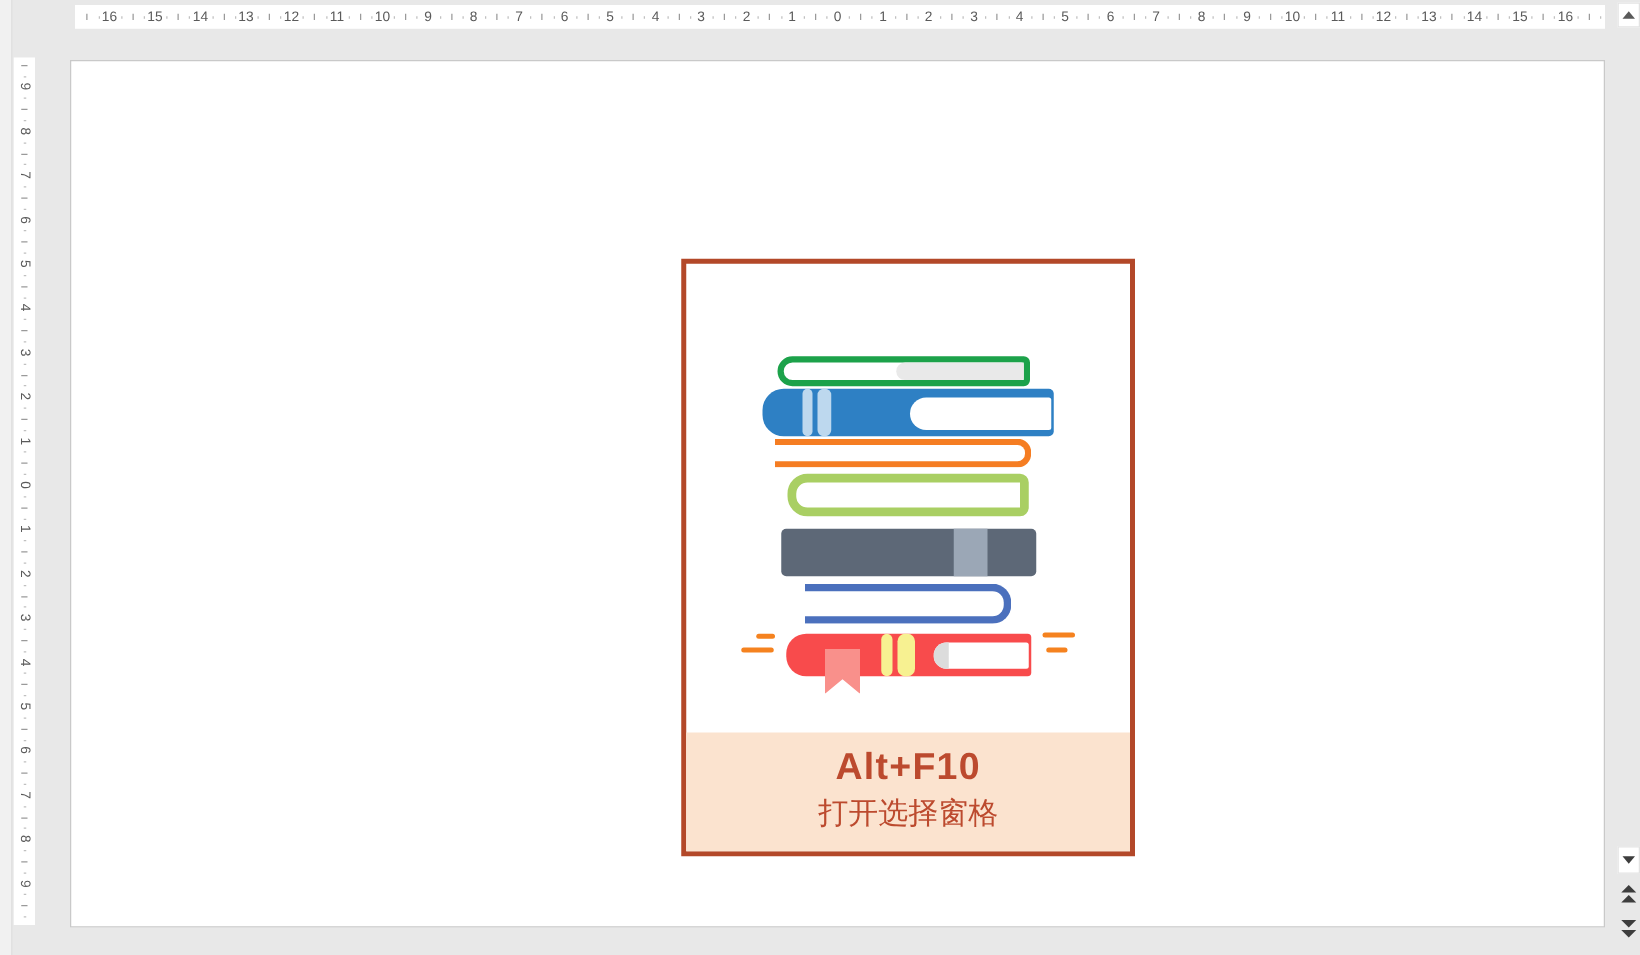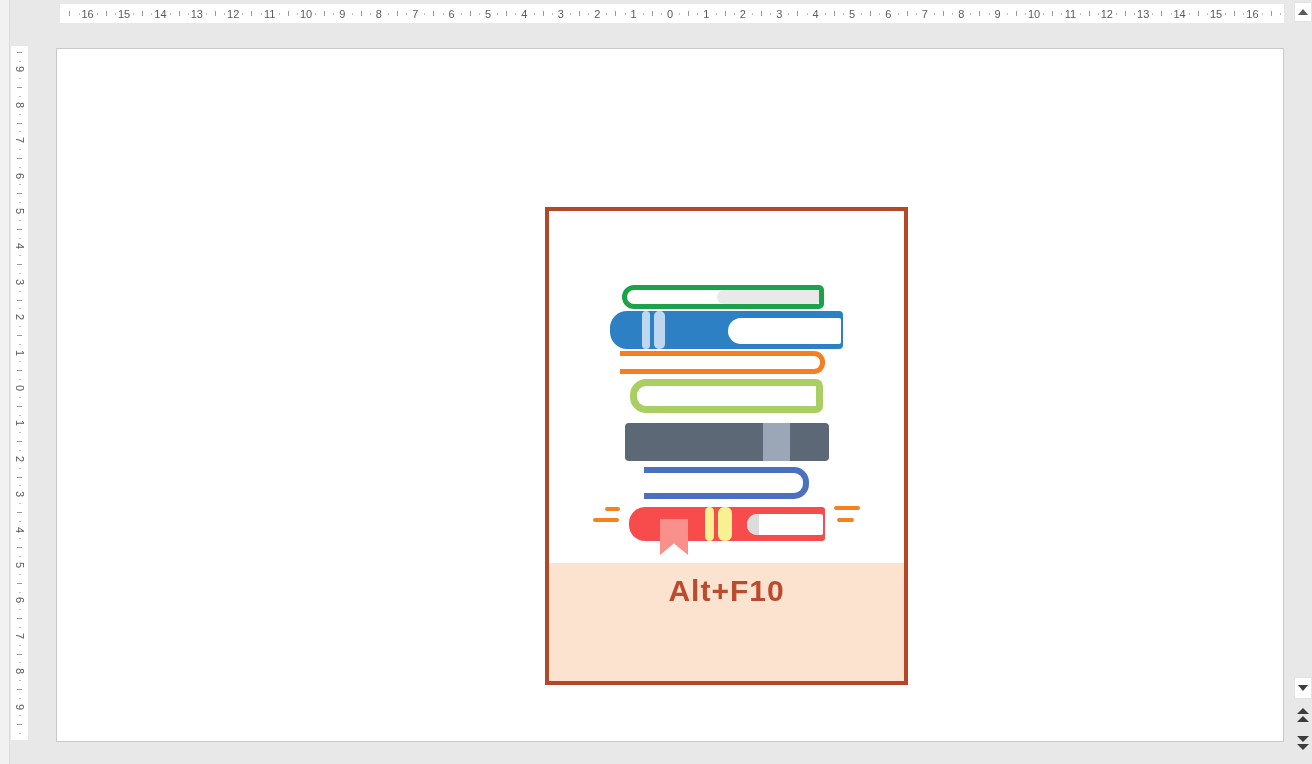--- a/index.html
+++ b/index.html
@@ -48,21 +48,21 @@
   .b7 .cap{left:118px;top:7px;width:12px;height:21px;background:var(--label_cap);border-radius:10px 0 0 10px;}
   .b7 .bookmark{left:31px;top:12px;width:28px;height:36px;background:var(--bookmark);
       clip-path:polygon(0 0,100% 0,100% 100%,50% 68%,0 100%);}
 
   .dash{height:4px;border-radius:2px;background:var(--dash,#F5821F);}
   .d1{left:56px;top:296px;width:15px;}
   .d2{left:44px;top:307px;width:26px;}
   .d3{left:285px;top:295px;width:26px;}
   .d4{left:288px;top:307px;width:17px;}
 
-  .footer{left:0;right:0;bottom:0;height:118px;background:var(--footerbg,#FBE3CF);text-align:center;}
+  .footer{left:0;right:0;bottom:0;height:95px;background:var(--footerbg,#FBE3CF);text-align:center;}
   .footer .shortcut{position:static;display:block;margin-top:11px;font-size:30px;font-weight:bold;color:var(--txt,#BC4A2E);letter-spacing:1px;}
   .footer .desc{position:static;display:block;margin-top:3px;font-size:24px;color:var(--txt,#BC4A2E);}
 
   
   .scrollbtn{position:absolute;background:#FFFFFF;border:1px solid #E3E3E3;box-sizing:border-box;
              display:flex;align-items:center;justify-content:center;}
   .sb-top{left:1294px;top:2px;width:18px;height:20px;}
   .sb-down{left:1294px;top:677px;width:18px;height:22px;}
   .tri-up{width:0;height:0;border-left:5px solid transparent;border-right:5px solid transparent;border-bottom:6px solid #5A5A5A;}
   .tri-down{width:0;height:0;border-left:5px solid transparent;border-right:5px solid transparent;border-top:6px solid #3D3D3D;}
@@ -333,20 +333,21 @@
         <span class="cap"></span>
       </div>
 
       <span class="dash d1"></span>
       <span class="dash d2"></span>
       <span class="dash d3"></span>
       <span class="dash d4"></span>
 
       <div class="footer" style="--footerbg: #FBE3CF; --txt: #BC4A2E;">
         <span class="shortcut">Alt+F10</span>
+        <span class="desc">打开选择窗格</span>
       </div>
     </div>
   </div>
 
   <div class="scrollbtn sb-down">
     <span class="tri-down"></span>
   </div>
   <div class="dbl dbl-up">
     <span></span>
     <span></span>

